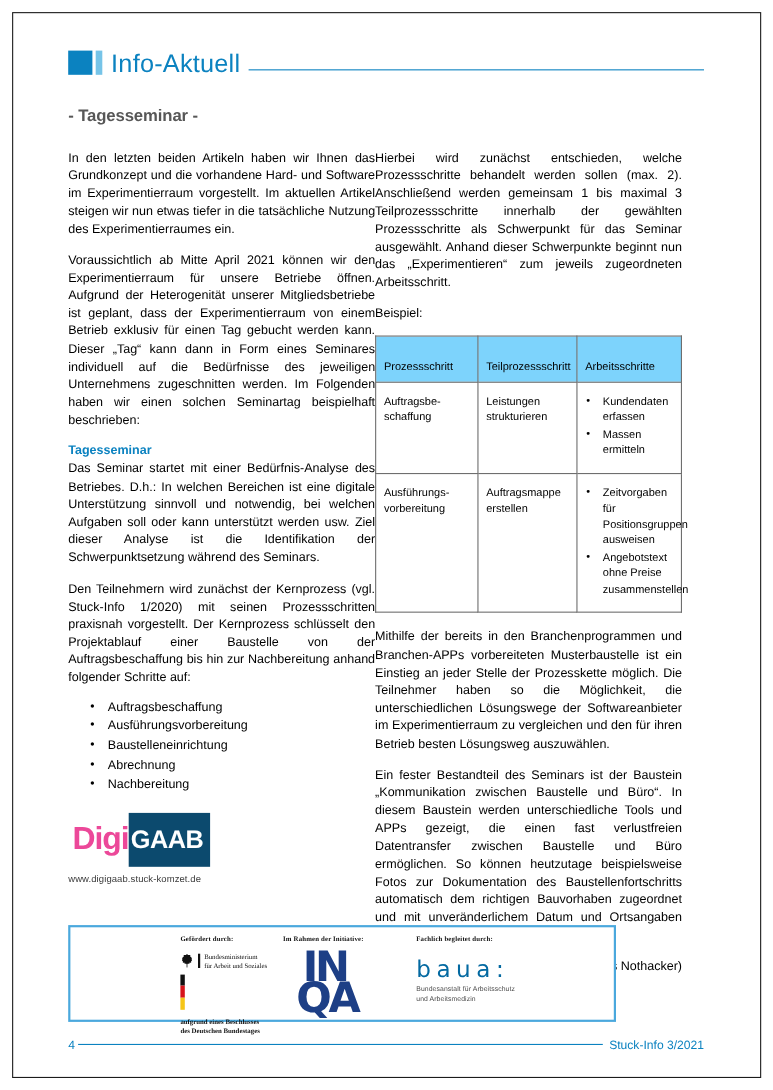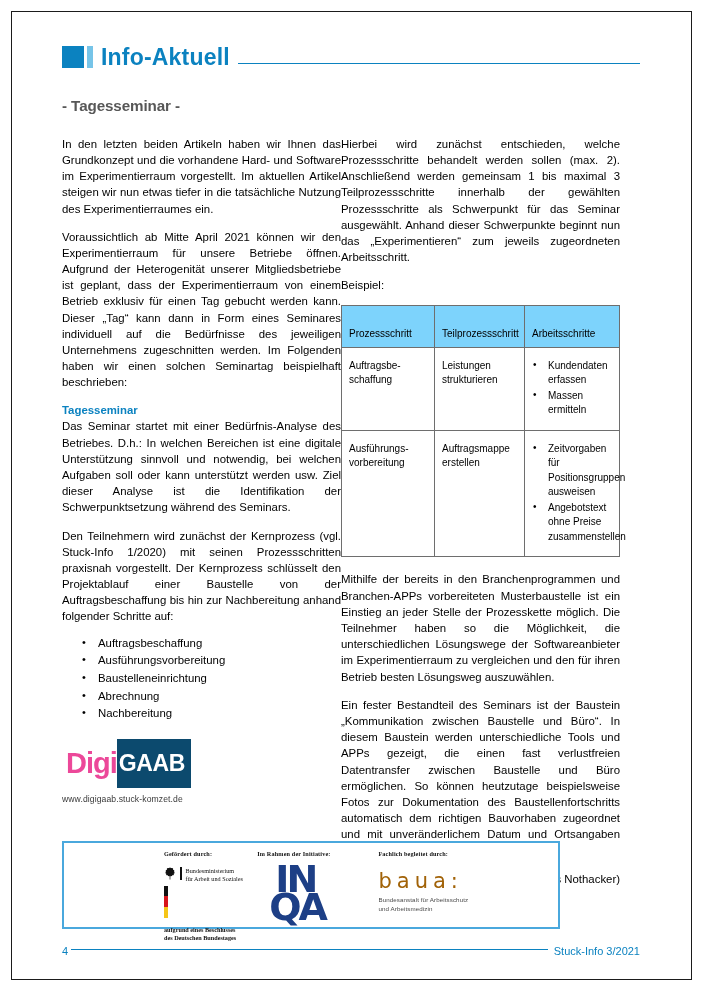--- a/index.html
+++ b/index.html
@@ -55,21 +55,21 @@
   }
   .mast-sq-light {
     width: 6px;
     height: 22px;
     background: #76c4e8;
   }
   .mast-title {
     font-size: 23px;
     color: #0b82c0;
     letter-spacing: 0.2px;
-    font-weight: 700;
+    font-weight: 400;
     white-space: nowrap;
   }
   .mast-rule {
     flex: 1;
     height: 0;
     border-bottom: 1.6px solid #0b82c0;
     margin-left: 8px;
     margin-top: 12px;
   }
 
@@ -301,21 +301,21 @@
     font-size: 38px;
     letter-spacing: -3px;
     font-family: "DejaVu Sans", sans-serif;
   }
   .inqa .r2 { display: block; margin-left: -6px; }
   .baua {
     margin-top: 14px;
   }
   .baua-word {
     font-size: 21px;
-    color: #a16207;
+    color: #0369a1;
     letter-spacing: 5px;
     line-height: 1;
     font-family: "DejaVu Sans", sans-serif;
   }
   .baua-sub {
     font-size: 6.2px;
     color: #4a4a4a;
     line-height: 1.45;
     margin-top: 4px;
     letter-spacing: 0.1px;

